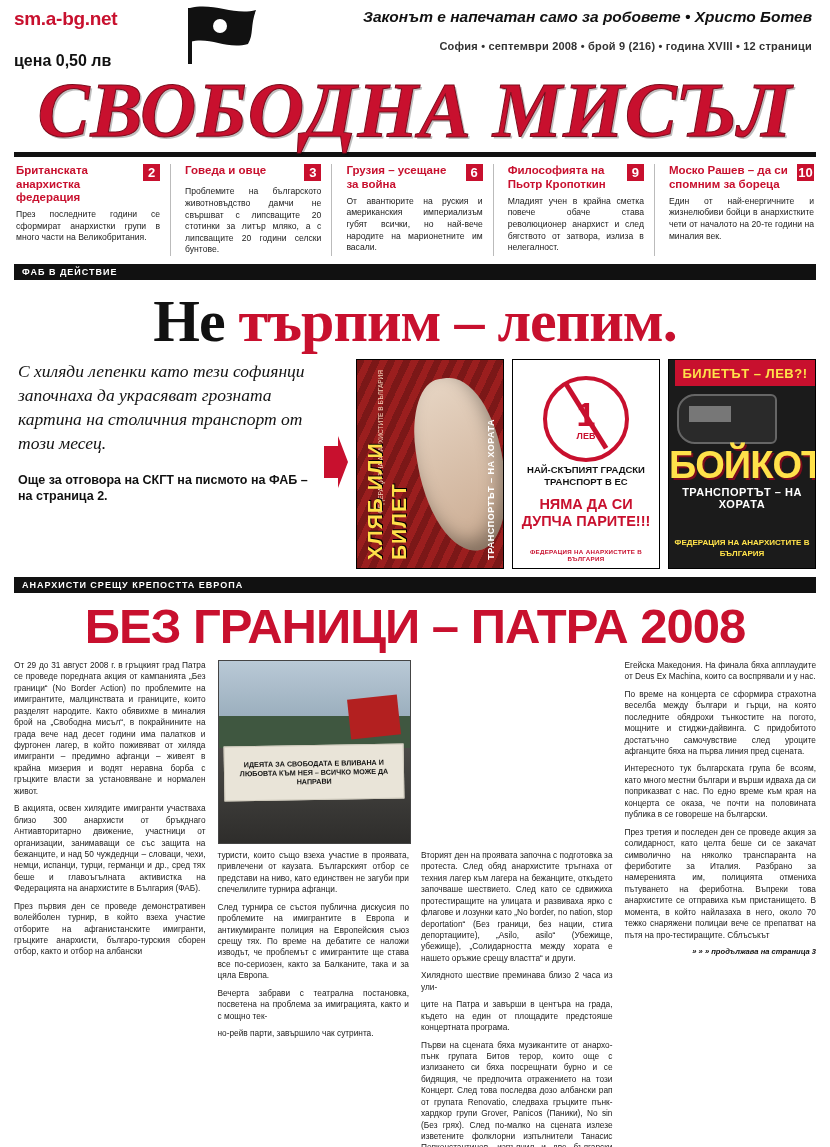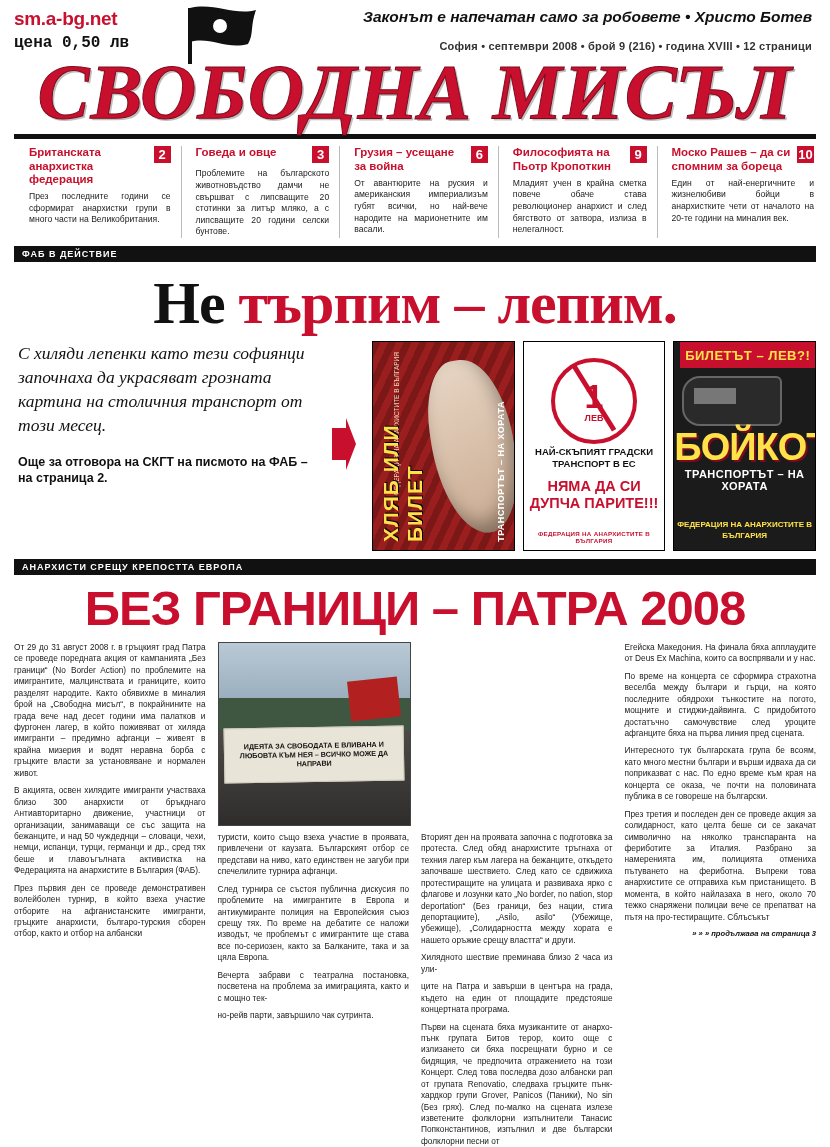--- a/index.html
+++ b/index.html
@@ -12,22 +12,22 @@
   }
   .page{position:relative;width:830px;height:817px;box-sizing:border-box;padding:0 14px;}
 
   
   .topbar{display:flex;align-items:flex-start;justify-content:space-between;padding-top:8px;}
   .site-url{
     font-family:"Liberation Sans", sans-serif;
     font-weight:bold;font-size:19px;color:#c8102e;letter-spacing:-.3px;
   }
   .price{
-    font-family:Liberation Mono, monospace;
-    font-weight:bold;font-size:16px;color:#111;margin-top:4px;
+    font-family:Liberation Sans, sans-serif;
+    font-weight:bold;font-size:16px;color:#111;margin-top:22px;
   }
   .left-top{width:170px;}
   .flag{
     position:absolute;left:176px;top:4px;width:86px;height:62px;
   }
   .flag svg{display:block;}
   .right-top{flex:1;text-align:right;padding-right:4px;}
   .quote{
     font-family:"Liberation Sans", sans-serif;
     font-weight:bold;font-style:italic;font-size:15.5px;color:#111;
@@ -51,21 +51,21 @@
   }
   .rule-thick{height:3px;background:#111;margin-top:4px;}
   .subtitle{
     font-family:"Liberation Sans", sans-serif;
     font-size:10.5px;font-weight:bold;letter-spacing:1.1px;
     text-align:center;padding:3px 0 3px;
   }
   .rule-thin{height:2px;background:#111;}
 
   
-  .teasers{display:flex;gap:4px;padding:7px 0 6px;margin-left:13px;}
+  .teasers{display:flex;gap:4px;padding:7px 0 6px;}
   .teaser{
     width:20%;box-sizing:border-box;padding:0 10px;
     border-right:1px solid #bbb;
   }
   .teaser:last-child{border-right:none;padding-right:2px;}
   .teaser:first-child{padding-left:2px;}
   .teaser-head{display:flex;justify-content:space-between;align-items:flex-start;gap:6px;}
   .teaser-title{
     font-family:"Liberation Sans", sans-serif;
     font-weight:bold;font-size:11.5px;line-height:1.15;color:#c8102e;
@@ -92,21 +92,21 @@
   
   .headline1{
     font-family:"Liberation Serif", serif;
     font-weight:bold;font-size:60px;line-height:1.05;
     letter-spacing:-1px;text-align:center;margin:10px 0 6px;
   }
   .headline1 .blk{color:#111;}
   .headline1 .red{color:#c8102e;}
 
   
-  .lede-row{display:flex;gap:16px;margin-top:4px;}
+  .lede-row{display:flex;gap:8px;margin-top:4px;}
   .lede{
     width:298px;flex:0 0 298px;
     font-family:"Liberation Serif", serif;
     font-style:italic;font-size:17.5px;line-height:1.38;color:#111;
     padding-left:4px;
   }
   .lede-bold{
     font-family:"Liberation Sans", sans-serif;
     font-style:normal;font-weight:bold;font-size:12.5px;line-height:1.35;
     margin-top:16px;color:#111;

